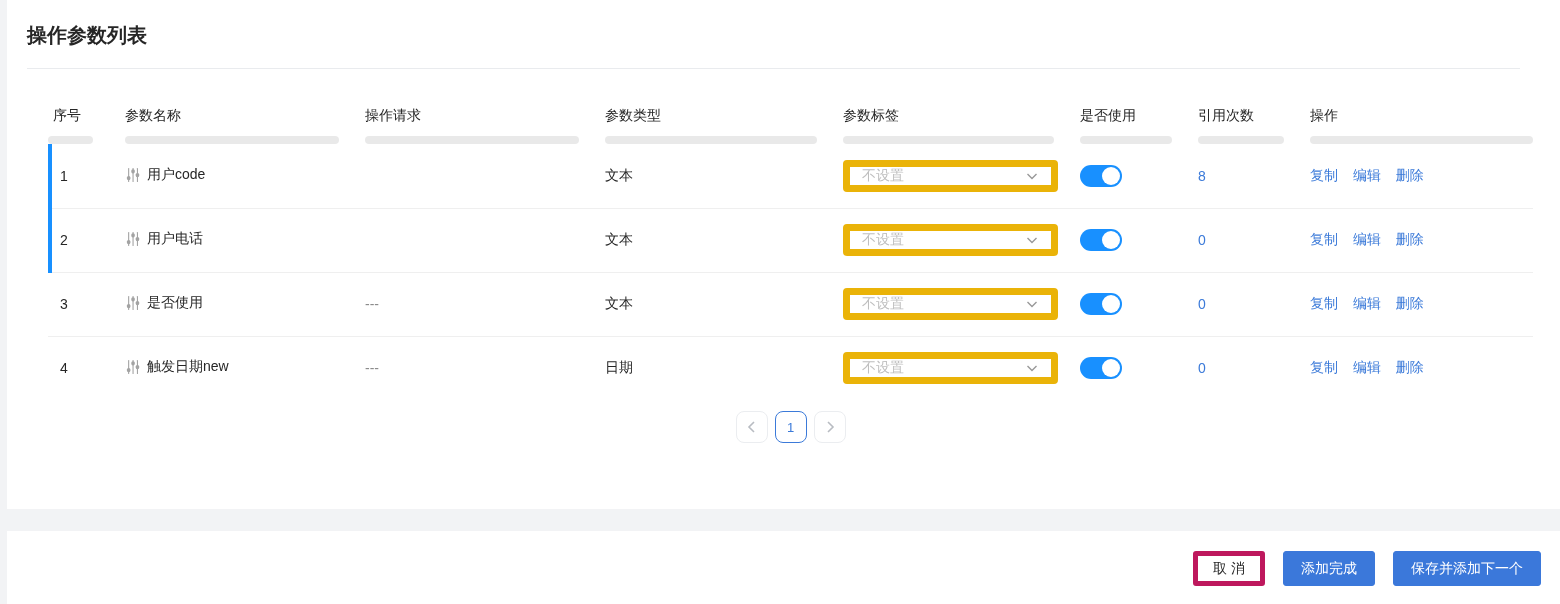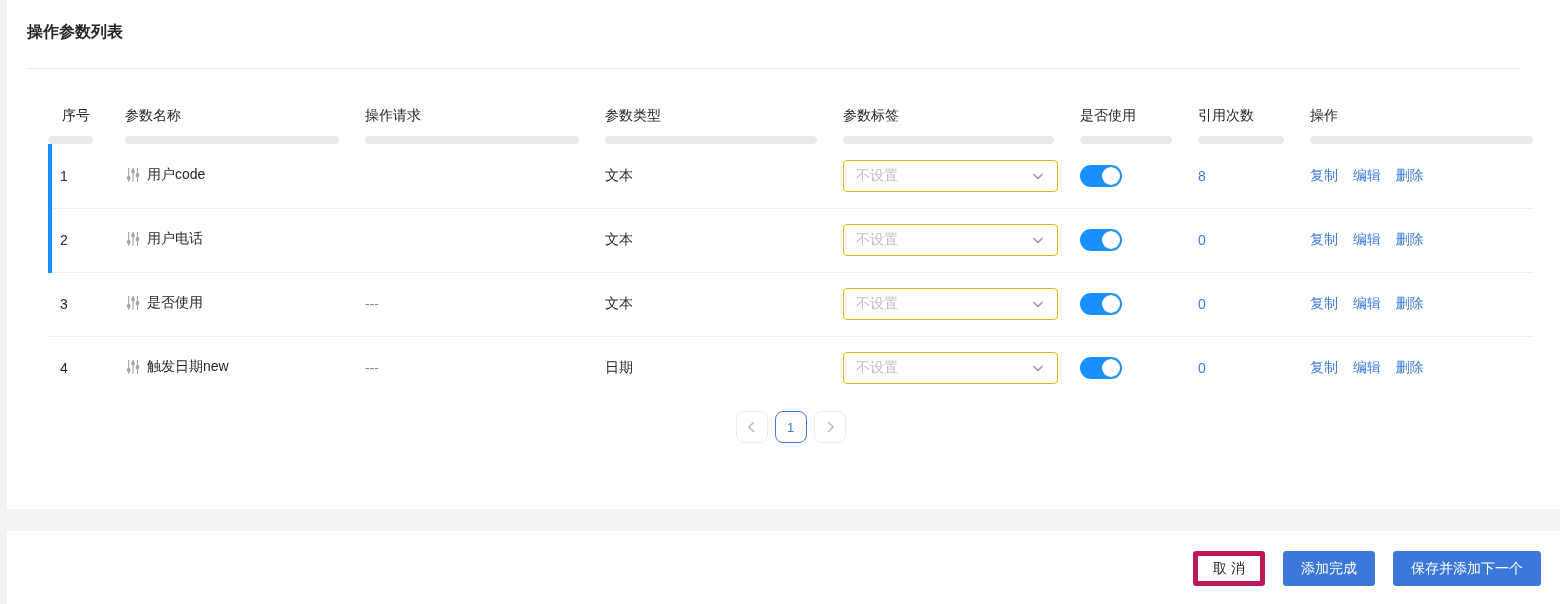--- a/index.html
+++ b/index.html
@@ -8,45 +8,45 @@
     width:1560px; height:604px; overflow:hidden;
     background:#f2f3f5;
     font-family:"Liberation Sans","DejaVu Sans",sans-serif;
     position:relative;
     color:#262626;
   }
   .card { position:absolute; background:#fff; }
   .main-card { left:7px; top:0; width:1553px; height:509px; }
   .footer-card { left:7px; top:531px; width:1553px; height:73px; }
 
-  .page-title { position:absolute; left:20px; top:22px; margin:0; font-size:16px; font-weight:bold; color:#262626; }
+  .page-title { position:absolute; left:20px; top:22px; margin:0; font-size:20px; font-weight:bold; color:#262626; }
   .title-divider { position:absolute; left:20px; top:68px; width:1493px; height:1px; background:#e9ebee; }
 
   .table-area { position:absolute; left:41px; top:100px; width:1485px; }
   table { width:1485px; table-layout:fixed; border-collapse:collapse; }
   thead th { text-align:left; font-weight:400; font-size:14px; color:#262626; vertical-align:top; padding:0 0 0 12px; }
   thead th.col-index { padding-left:0; }
   .th-label { display:block; height:30px; line-height:30px; }
-  thead th.col-index .th-label { margin-left:14px; }
+  thead th.col-index .th-label { margin-left:5px; }
   .th-bar { display:block; height:8px; border-radius:4px; background:#e9e9e9; margin:6px 14px 0 0; }
   thead th.col-index .th-bar { width:45px; margin-right:0; }
   thead th.col-actions .th-bar { margin-right:0; }
 
   tbody td { height:64px; font-size:14px; color:#262626; padding:0 0 0 12px; border-bottom:1px solid #efefef; vertical-align:middle; }
   tbody tr:last-child td { border-bottom:none; }
   tbody td:first-child { position:relative; }
   tr.highlighted td:first-child::before {
     content:""; position:absolute; left:0; top:0; bottom:-1px; width:4px; background:#1890ff;
   }
   .name-wrap { display:inline-flex; align-items:center; gap:6px; }
   .sliders-icon { display:inline-flex; width:16px; height:16px; color:#a3a3a3; }
   .cell-request { color:#8c8c8c; }
 
   .select-box {
-    width:215px; height:32px; border:1px solid #eab308; border-radius:4px; background:#fff;
+    width:215px; height:32px; border:7px solid #eab308; border-radius:4px; background:#fff;
     display:flex; align-items:center; justify-content:space-between; padding:0 12px; cursor:pointer;
   }
   .select-text { color:#bfbfbf; font-size:14px; }
   .chev { display:inline-flex; width:14px; height:14px; color:#999; }
 
   .toggle { width:42px; height:22px; border-radius:11px; background:#1890ff; position:relative; cursor:pointer; }
   .toggle .knob { position:absolute; top:2px; right:2px; width:18px; height:18px; border-radius:50%; background:#fff; }
 
   a.blue-link { color:#3b7ad9; text-decoration:none; cursor:pointer; }
   .actions-cell a { margin-right:11px; }

